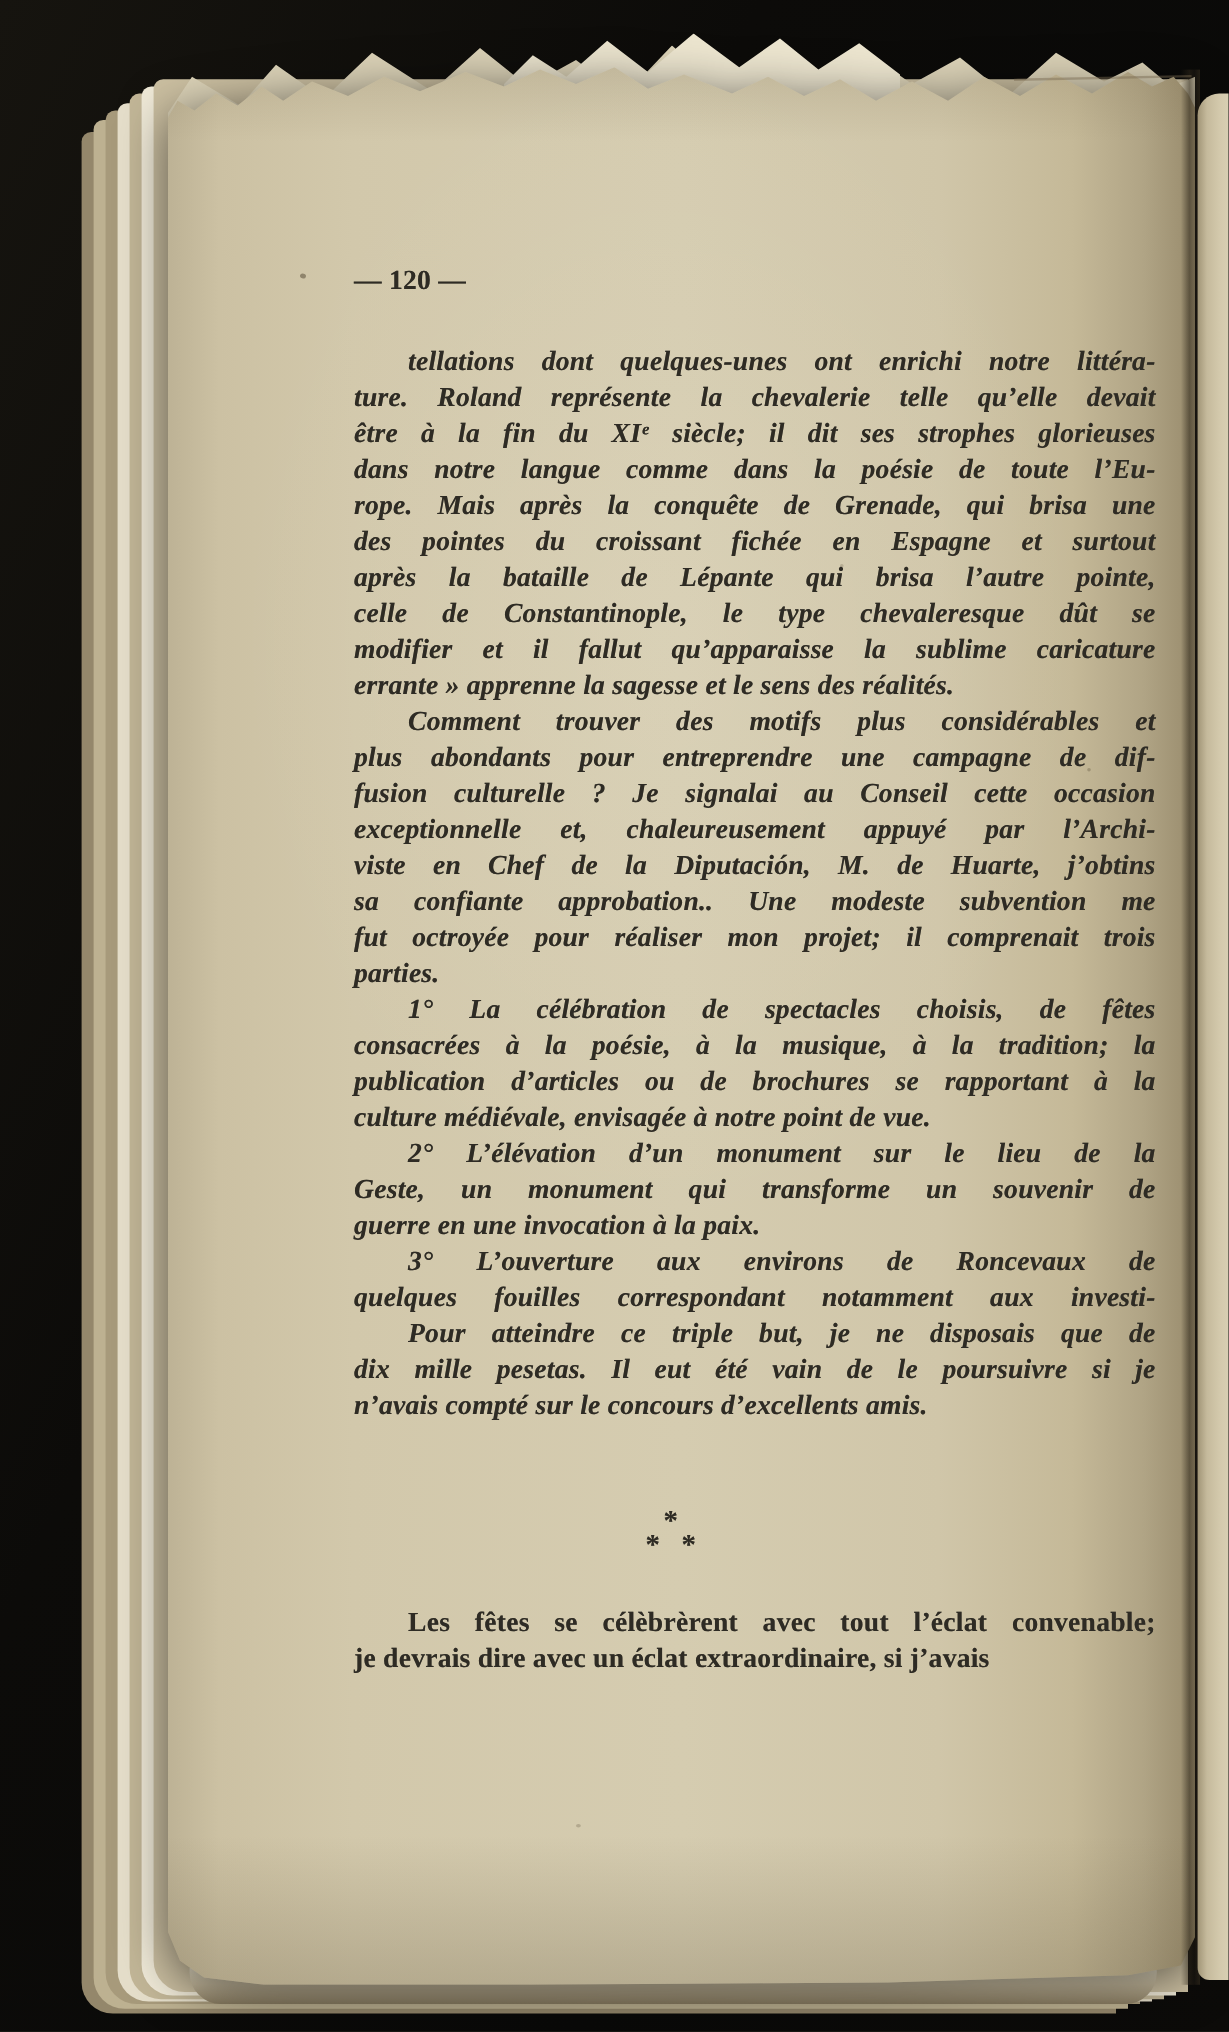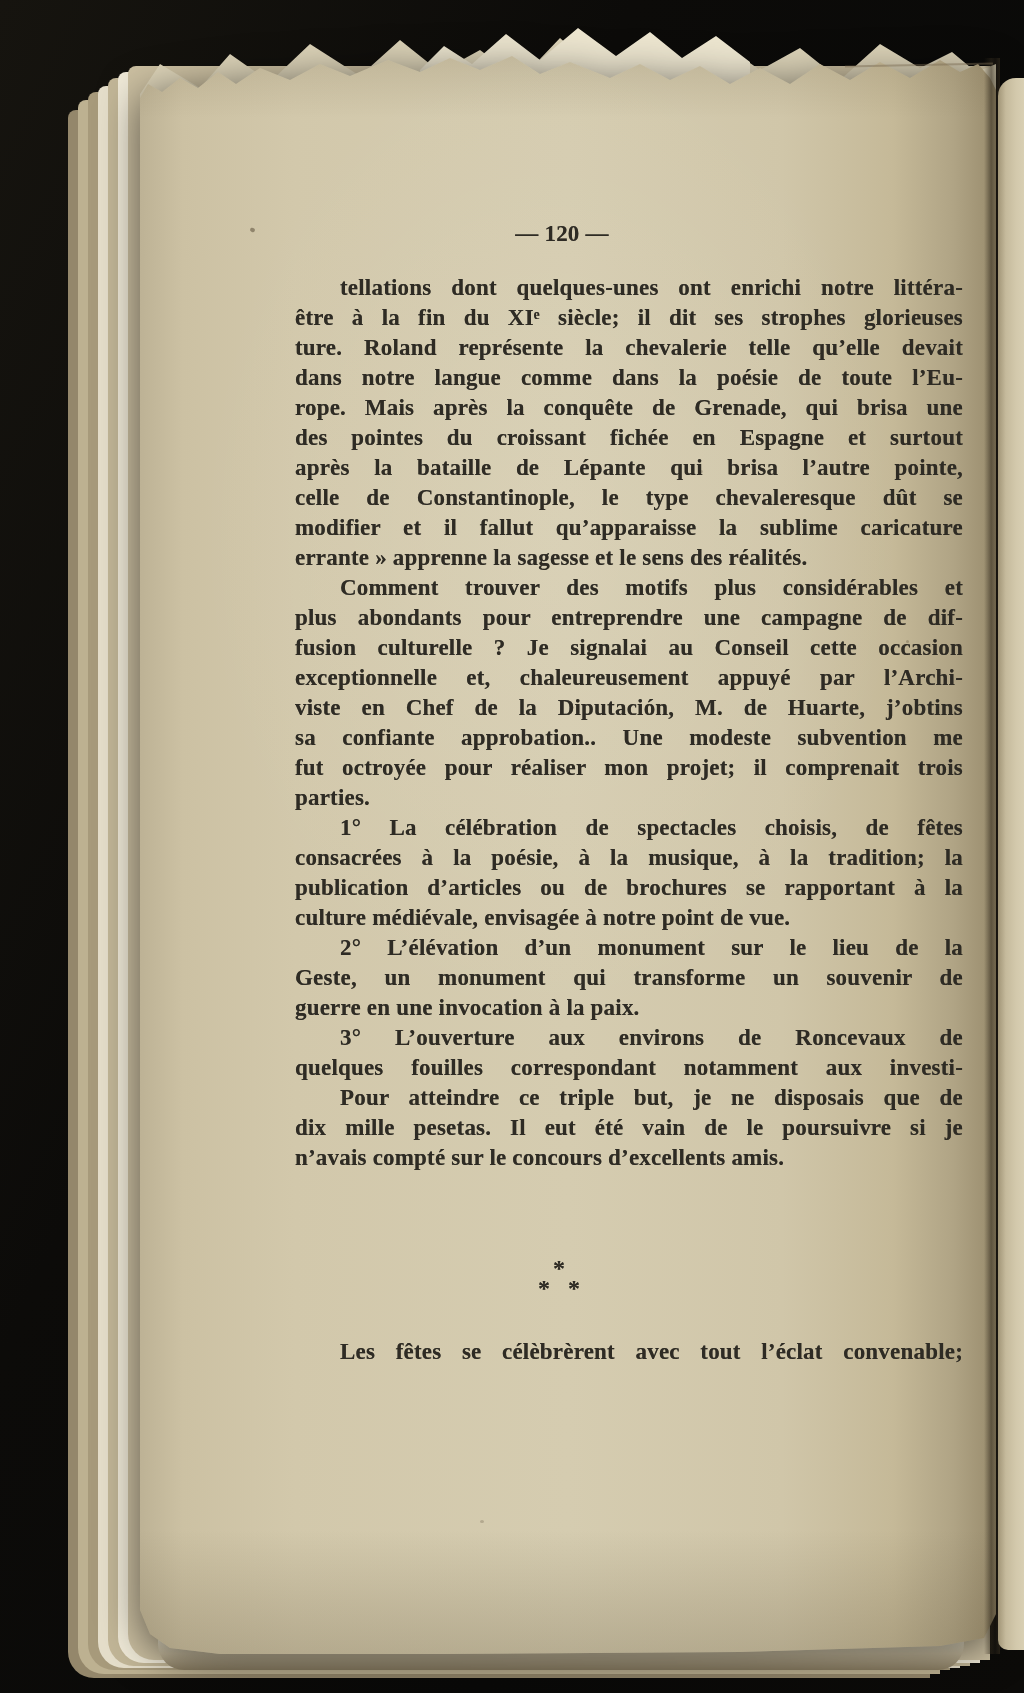--- a/index.html
+++ b/index.html
@@ -70,22 +70,22 @@
   .sp1{left:250px;top:228px;width:5px;height:4px;transform:rotate(20deg);}
   .sp2{left:906px;top:640px;width:3px;height:3px;opacity:.6;}
   .sp3{left:480px;top:1520px;width:4px;height:3px;opacity:.5;}
   .sp4{left:700px;top:470px;width:3px;height:3px;opacity:.45;}
   
   .text-layer{
     position:absolute;left:295px;top:0;width:668px;z-index:10;
     color:#2e2b24;font-size:23px;font-weight:700;line-height:30px;letter-spacing:.2px;
     text-shadow:0 0 .5px rgba(46,43,36,.55);
   }
-  .folio{position:absolute;top:219px;left:0;width:534px;text-align:center;}
-  .body-top{position:absolute;top:273px;left:0;width:668px;}
+  .folio{position:absolute;top:219px;left:0;width:534px;text-align:left;}
+  .body-top{position:absolute;top:286px;left:0;width:668px;font-style:italic;}
   .body-bottom{position:absolute;top:1337px;left:0;width:668px;}
   .line{height:30px;text-align:justify;text-align-last:justify;overflow:visible;}
   .line.first{text-indent:45px;}
   .line.last{text-align-last:left;}
   .asterism{position:absolute;top:1258px;left:0;width:534px;text-align:center;
     font-size:24px;line-height:20px;letter-spacing:6px;}
 </style>
 </head>
 <body>
 
@@ -113,22 +113,22 @@
   <div class="speck sp1"></div>
   <div class="speck sp2"></div>
   <div class="speck sp3"></div>
   <div class="speck sp4"></div>
 
   <div class="text-layer">
     <div class="folio">— 120 —</div>
     <div class="body-top">
         <div class="paragraph">
           <div class="line first">tellations dont quelques-unes ont enrichi notre littéra-</div>
+          <div class="line">ture. Roland représente la chevalerie telle qu’elle devait</div>
           <div class="line">être à la fin du XIᵉ siècle; il dit ses strophes glorieuses</div>
-          <div class="line">ture. Roland représente la chevalerie telle qu’elle devait</div>
           <div class="line">dans notre langue comme dans la poésie de toute l’Eu-</div>
           <div class="line">rope. Mais après la conquête de Grenade, qui brisa une</div>
           <div class="line">des pointes du croissant fichée en Espagne et surtout</div>
           <div class="line">après la bataille de Lépante qui brisa l’autre pointe,</div>
           <div class="line">celle de Constantinople, le type chevaleresque dût se</div>
           <div class="line">modifier et il fallut qu’apparaisse la sublime caricature</div>
           <div class="line last">errante » apprenne la sagesse et le sens des réalités.</div>
         </div>
         <div class="paragraph">
           <div class="line first">Comment trouver des motifs plus considérables et</div>
@@ -161,16 +161,17 @@
           <div class="line last">n’avais compté sur le concours d’excellents amis.</div>
         </div>
       </div>
     <div class="asterism">
       <div>*</div>
       <div>* *</div>
     </div>
     <div class="body-bottom">
         <div class="paragraph">
           <div class="line first">Les fêtes se célèbrèrent avec tout l’éclat convenable;</div>
+          <div class="line last">je devrais dire avec un éclat extraordinaire, si j’avais</div>
         </div>
       </div>
   </div>
 </div>
 
 </body></html>

